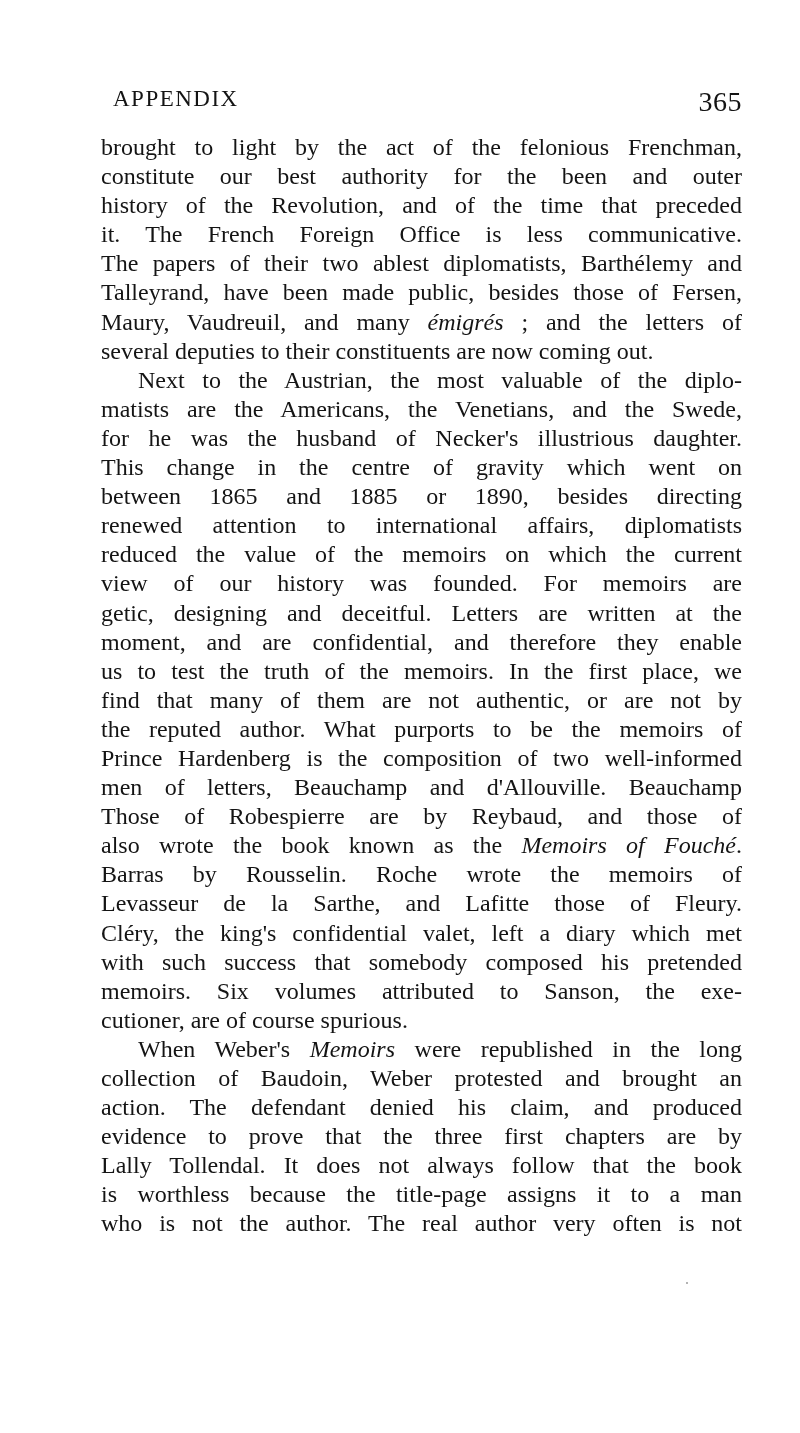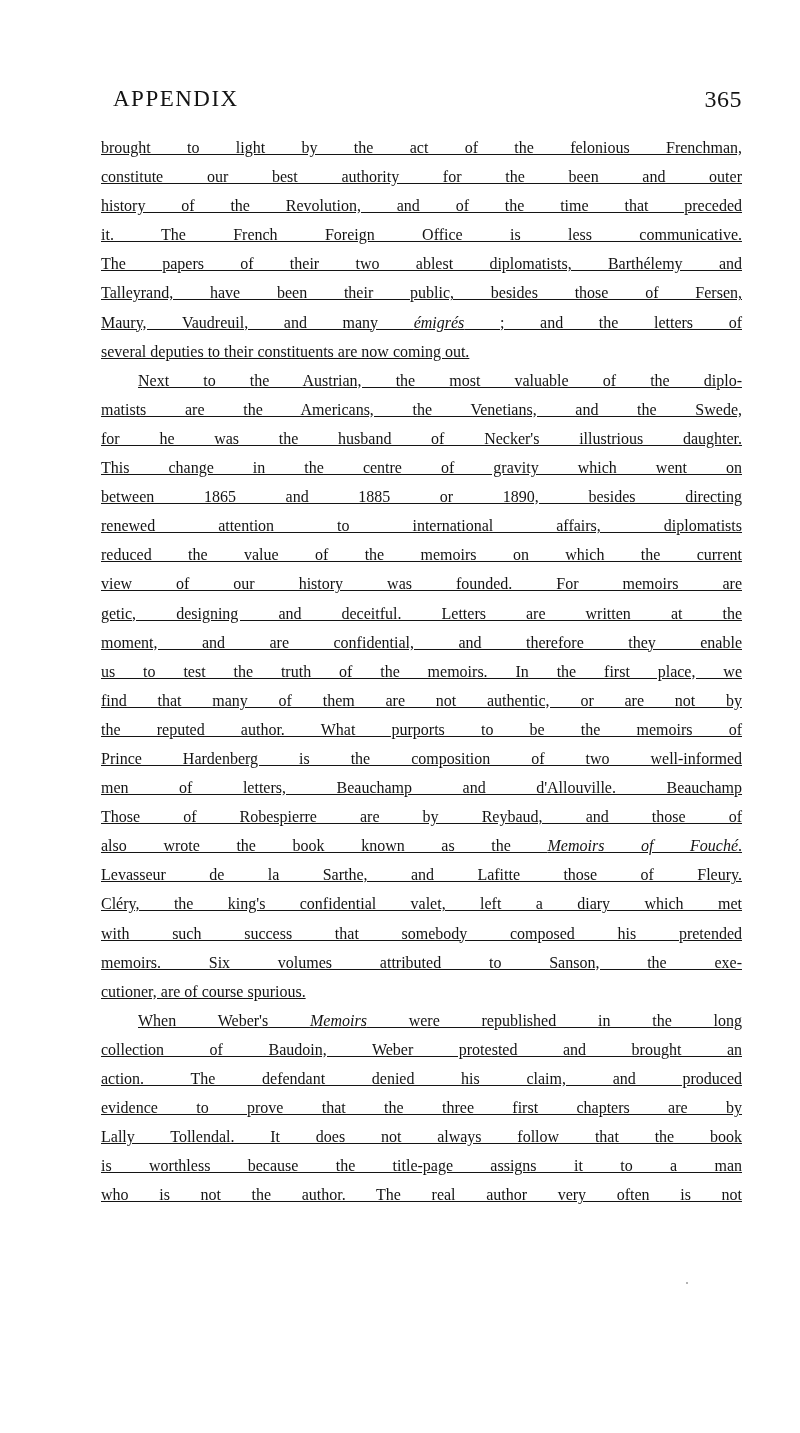--- a/index.html
+++ b/index.html
@@ -32,36 +32,35 @@
       left: 0;
       right: 0;
       top: 6px;
       text-align: left;
       padding-left: 12px;
     }
     .running-head .folio {
       position: absolute;
       right: 0;
       top: 6px;
-      font-size: 24px;
+      font-size: 28px;
       letter-spacing: 0.5px;
     }
     .body-text {
       margin-top: 19px;
     }
     .line {
       display: block;
       height: 29.1px;
       line-height: 29.1px;
-      font-size: 16px;
+      font-size: 24px;
       white-space: nowrap;
       text-align: justify;
       text-align-last: justify;
       overflow: visible;
-      text-decoration: underline;
     }
     .line.last {
       text-align-last: left;
     }
     .line.indent {
       padding-left: 37px;
     }
     .line i, .it {
       font-style: italic;
     }
@@ -82,40 +81,41 @@
   <div class="running-head">
     <span class="title">APPENDIX</span>
     <span class="folio">365</span>
   </div>
   <div class="body-text" id="body-text">
       <div class="line">brought to light by the act of the felonious Frenchman,</div>
       <div class="line">constitute our best authority for the been and outer</div>
       <div class="line">history of the Revolution, and of the time that preceded</div>
       <div class="line">it.  The French Foreign Office is less communicative.</div>
       <div class="line">The papers of their two ablest diplomatists, Barthélemy and</div>
-      <div class="line">Talleyrand, have been their public, besides those of Fersen,</div>
+      <div class="line">Talleyrand, have been made public, besides those of Fersen,</div>
       <div class="line"><span>Maury, Vaudreuil, and many </span><i>émigrés</i><span> ; and the letters of</span></div>
       <div class="line last">several deputies to their constituents are now coming out.</div>
       <div class="line indent">Next to the Austrian, the most valuable of the diplo-</div>
       <div class="line">matists are the Americans, the Venetians, and the Swede,</div>
       <div class="line">for he was the husband of Necker's illustrious daughter.</div>
       <div class="line">This change in the centre of gravity which went on</div>
       <div class="line">between 1865 and 1885 or 1890, besides directing</div>
       <div class="line">renewed attention to international affairs, diplomatists</div>
       <div class="line">reduced the value of the memoirs on which the current</div>
       <div class="line">view of our history was founded.  For memoirs are</div>
       <div class="line">getic, designing and deceitful.  Letters are written at the</div>
       <div class="line">moment, and are confidential, and therefore they enable</div>
       <div class="line">us to test the truth of the memoirs.  In the first place, we</div>
       <div class="line">find that many of them are not authentic, or are not by</div>
       <div class="line">the reputed author.  What purports to be the memoirs of</div>
       <div class="line">Prince Hardenberg is the composition of two well-informed</div>
       <div class="line">men of letters, Beauchamp and d'Allouville.  Beauchamp</div>
       <div class="line">Those of Robespierre are by Reybaud, and those of</div>
       <div class="line"><span>also wrote the book known as the </span><i>Memoirs of Fouché</i><span>.</span></div>
+      <div class="line">Barras by Rousselin.  Roche wrote the memoirs of</div>
       <div class="line">Levasseur de la Sarthe, and Lafitte those of Fleury.</div>
       <div class="line">Cléry, the king's confidential valet, left a diary which met</div>
       <div class="line">with such success that somebody composed his pretended</div>
       <div class="line">memoirs.  Six volumes attributed to Sanson, the exe-</div>
       <div class="line last">cutioner, are of course spurious.</div>
       <div class="line indent"><span>When Weber's </span><i>Memoirs</i><span> were republished in the long</span></div>
       <div class="line">collection of Baudoin, Weber protested and brought an</div>
       <div class="line">action.  The defendant denied his claim, and produced</div>
       <div class="line">evidence to prove that the three first chapters are by</div>
       <div class="line">Lally Tollendal.  It does not always follow that the book</div>

